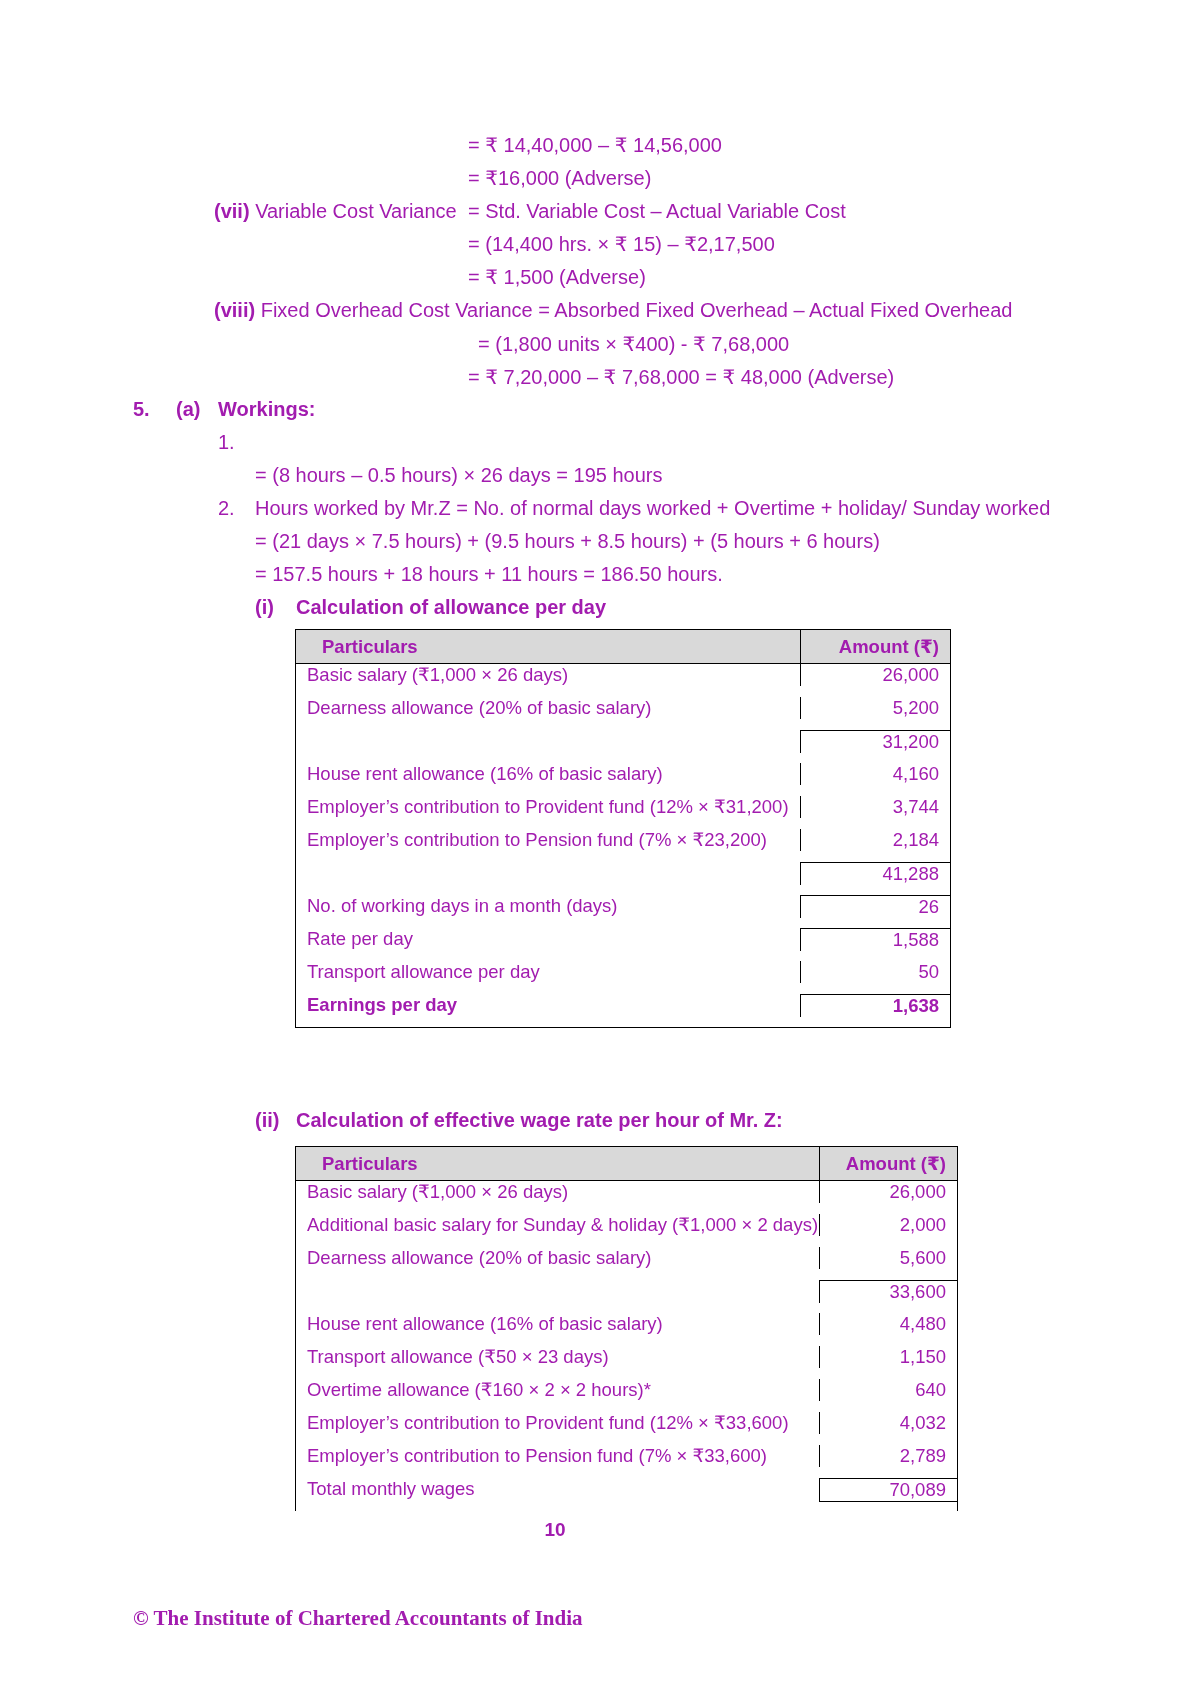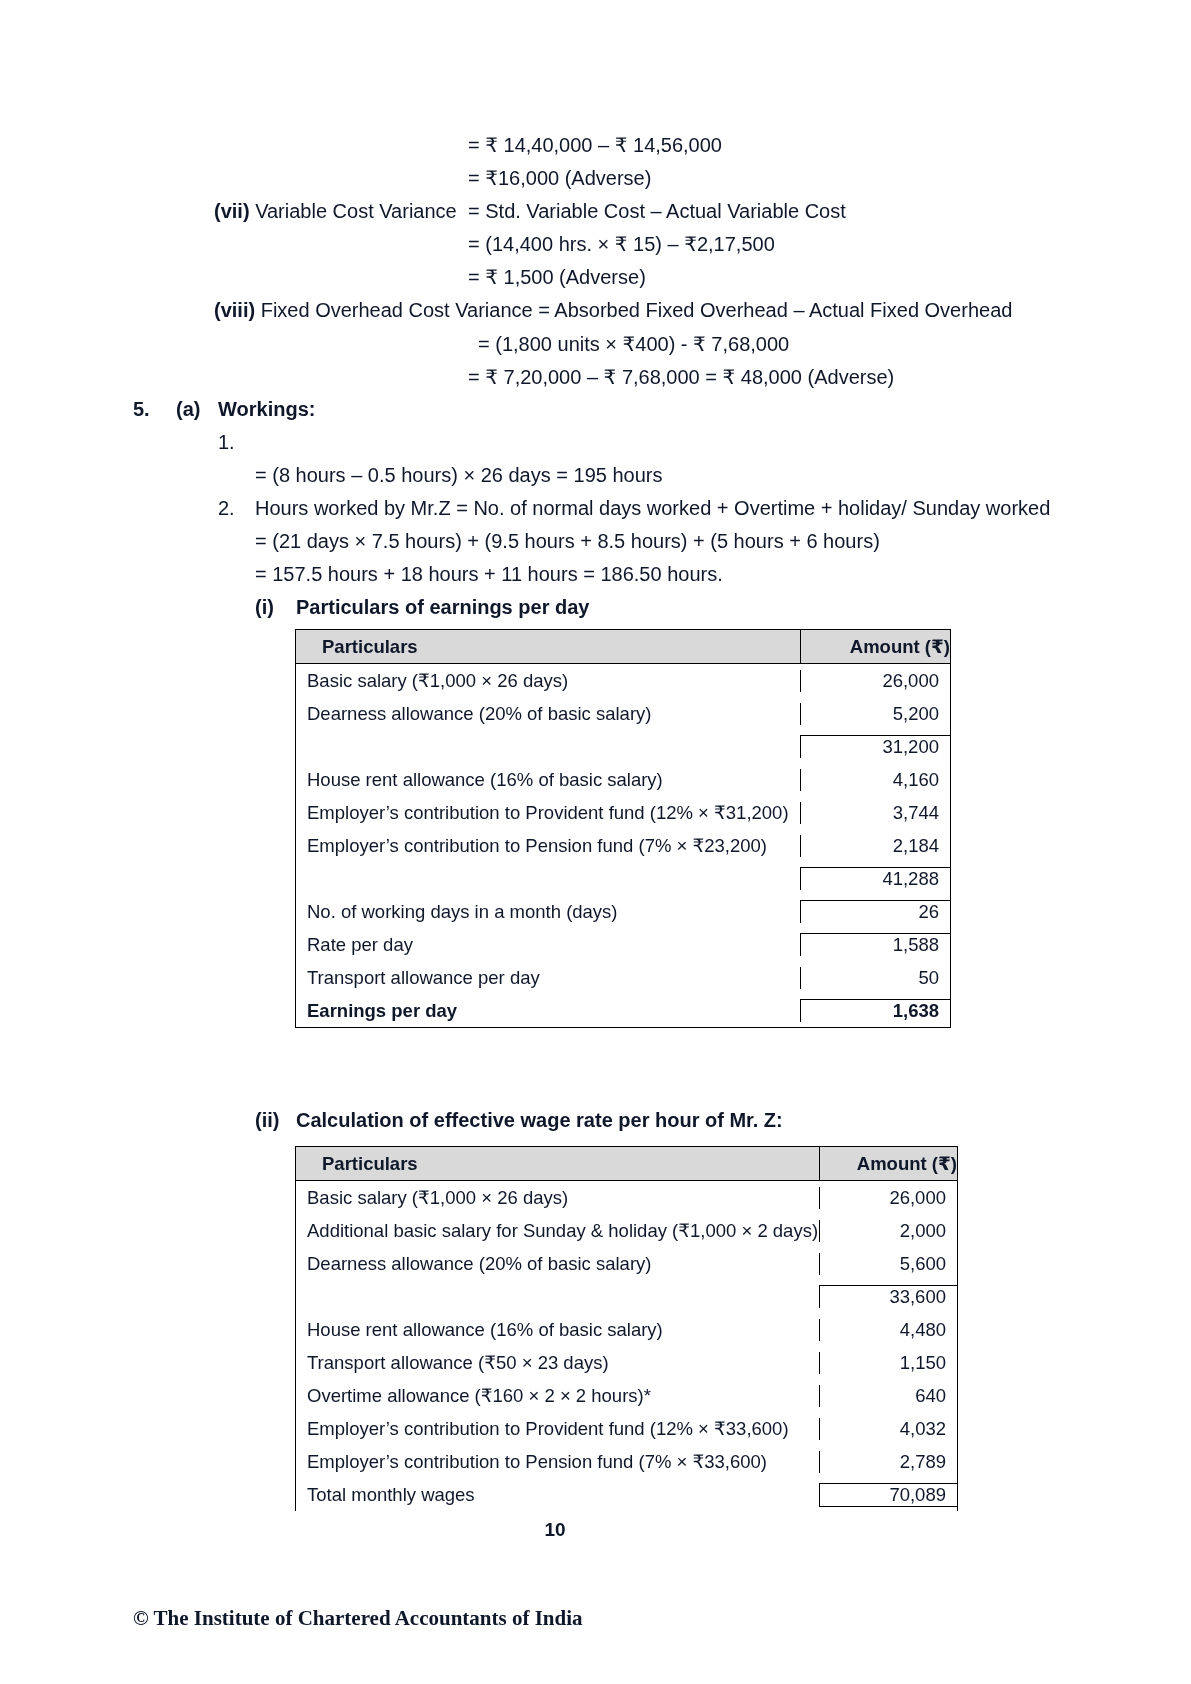--- a/index.html
+++ b/index.html
@@ -1,31 +1,31 @@
 <!DOCTYPE html>
 <html><head>
 <meta charset="utf-8">
 <style>
   html,body { margin:0; padding:0; background:#888; }
   .page {
     position:relative; width:1191px; height:1684px; margin:0 auto;
-    background:#ffffff; color:#0f172a;
+    background:#ffffff; color:#a21caf;
     font-family:"Liberation Sans","DejaVu Sans",sans-serif;
     font-size:20px; overflow:hidden;
   }
   .abs { position:absolute; white-space:nowrap; line-height:24px; }
   .b { font-weight:700; }
   .serif { font-family:"Liberation Serif","DejaVu Serif",serif; }
 
   .ftable { position:absolute; border:1.5px solid #000; box-sizing:border-box; font-size:18.5px; background:#fff; }
   .ftable.open-bottom { border-bottom:none; }
   .thead { display:flex; align-items:stretch; background:#d9d9d9; border-bottom:1.5px solid #000; font-weight:700; height:34px; box-sizing:border-box; }
   .hp { flex:1; display:flex; align-items:center; padding-left:26px; }
-  .ha { display:flex; align-items:center; justify-content:flex-end; border-left:1.5px solid #000; box-sizing:border-box; }
-  .trow { display:flex; align-items:center; height:33px; box-sizing:border-box; }
+  .ha { display:flex; align-items:center; justify-content:flex-end; padding-right:11px; border-left:1.5px solid #000; box-sizing:border-box; }
+  .trow { display:flex; align-items:flex-start; height:33px; box-sizing:border-box; }
   .trow.b .tp, .trow.b .ta { font-weight:700; }
   .tp { flex:1; display:flex; align-items:center; padding-left:11px; }
   .ta { display:flex; align-items:center; justify-content:flex-end; padding-right:11px; border-left:1.5px solid #000; box-sizing:border-box; }
   .ta.rule-above { border-top:1.4px solid #000; }
   .ta.rule-below { border-bottom:1.5px solid #000; }
   .t1 .ha, .t1 .ta { width:150px; }
   .t2 .ha, .t2 .ta { width:138px; }
 </style>
 </head>
 <body>
@@ -50,21 +50,21 @@
 
   <div class="abs" style="left:218px; top:430px;">1.</div>
   <div class="abs" style="left:255px; top:463px;">= (8 hours – 0.5 hours) × 26 days = 195 hours</div>
 
   <div class="abs" style="left:218px; top:496px;">2.</div>
   <div class="abs" style="left:255px; top:496px;">Hours worked by Mr.Z = No. of normal days worked + Overtime + holiday/ Sunday worked</div>
   <div class="abs" style="left:255px; top:529px;">= (21 days × 7.5 hours) + (9.5 hours + 8.5 hours) + (5 hours + 6 hours)</div>
   <div class="abs" style="left:255px; top:562px;">= 157.5 hours + 18 hours + 11 hours = 186.50 hours.</div>
 
   <div class="abs b" style="left:255px; top:595px;">(i)</div>
-  <div class="abs b" style="left:296px; top:595px;">Particulars of earnings per day</div>
+  <div class="abs b" style="left:296px; top:595px;">Calculation of allowance per day</div>
 
   <div class="ftable t1" style="left:295px; top:629px; width:656px;">
     <div class="thead">
       <div class="hp">Particulars</div>
       <div class="ha">Amount (₹)</div>
     </div>
     <div>
         <div class="trow">
           <div class="tp">Basic salary (₹1,000 × 26 days)</div>
           <div class="ta">26,000</div>

